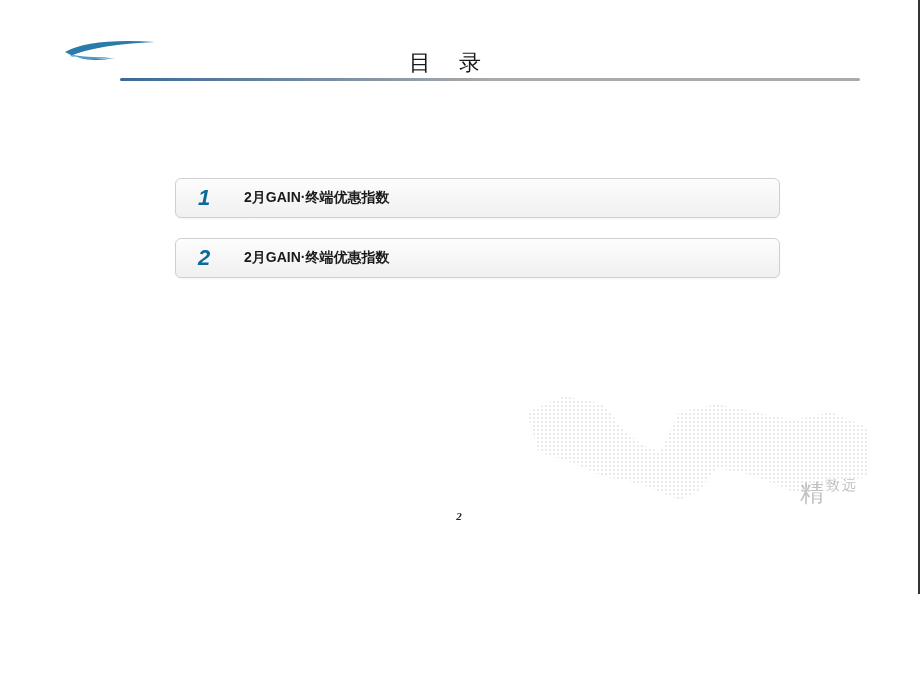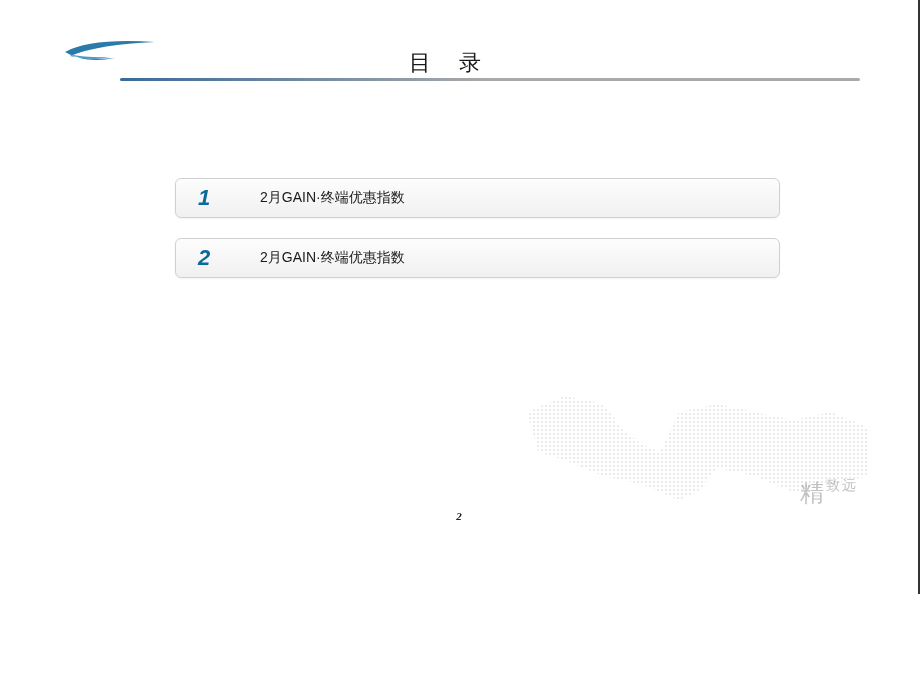--- a/index.html
+++ b/index.html
@@ -72,23 +72,23 @@
     .toc-number {
       font-size: 22px;
       font-weight: bold;
       font-style: italic;
       color: #0a6a9a;
       font-family: Arial, sans-serif;
       width: 36px;
     }
     .toc-text {
       font-size: 14px;
-      font-weight: normal;
+      font-weight: bold;
       color: #1a1a1a;
-      margin-left: 26px;
+      margin-left: 10px;
     }
     .page-number {
       position: absolute;
       bottom: 72px;
       left: 0;
       width: 100%;
       text-align: center;
       font-size: 11px;
       font-style: italic;
       font-weight: bold;

